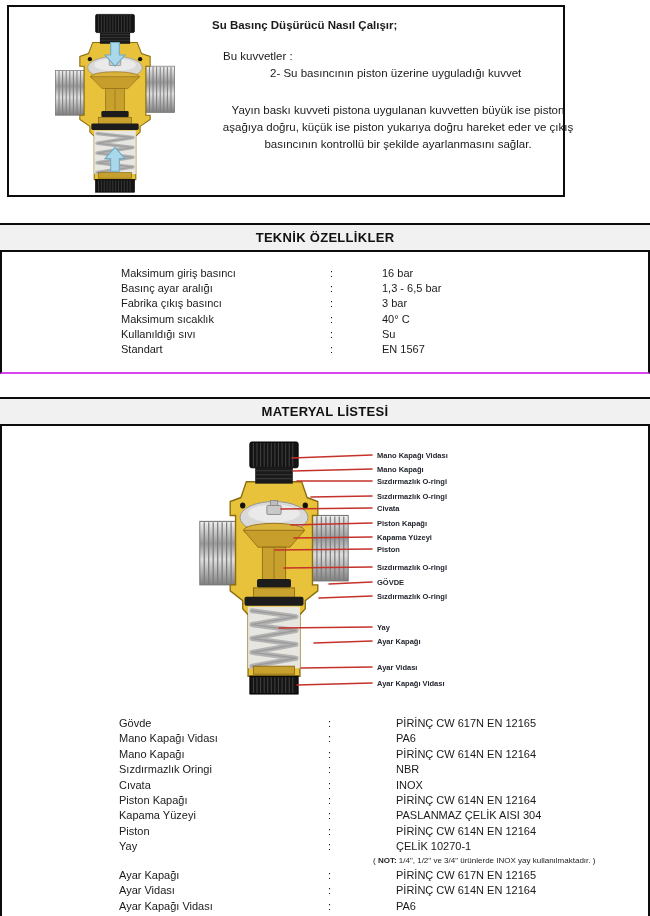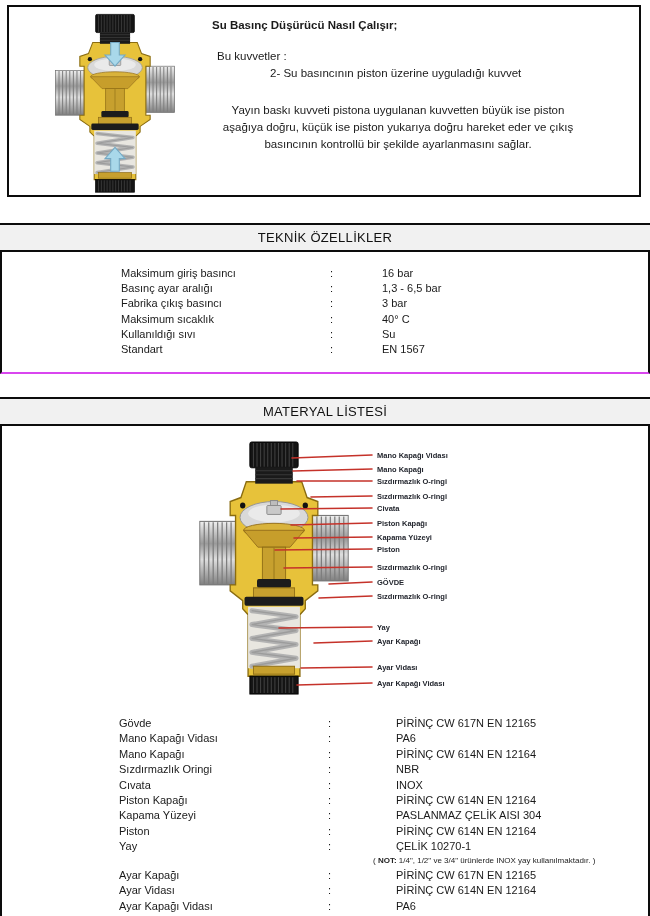--- a/index.html
+++ b/index.html
@@ -3,37 +3,37 @@
 <meta charset="utf-8">
 <style>
   html,body { margin:0; padding:0; background:#ffffff; }
   .page {
     position:relative; width:650px; height:916px; background:#fff;
     font-family:"Liberation Sans", sans-serif; color:#1a1a1a; overflow:hidden;
   }
 
   
   .intro-box {
-    position:absolute; left:7px; top:5px; width:634px; height:192px;
+    position:absolute; left:7px; top:5px; width:558px; height:192px;
     border:2px solid #0c0c0c; box-sizing:border-box; background:#fff;
   }
   .valve-top { position:absolute; left:45px; top:6px; width:122px; height:182px; }
   .intro-text { position:absolute; left:203px; top:10px; width:412px; font-size:11.5px; line-height:17px; }
   .intro-title { font-weight:bold; margin:0 0 14px 0; }
   .intro-p1 { width:400px; }
-  .intro-forces-head { margin-left:5px; }
+  .intro-forces-head { margin-left:11px; }
   .intro-force { margin-left:58px; }
   .intro-p2 { margin-top:20px; width:372px;text-align:center; }
 
   
   .section-bar {
     position:absolute; left:0; width:650px; height:29px; background:#f1f1f1;
     border-top:2px solid #0c0c0c; border-bottom:2px solid #0c0c0c; box-sizing:border-box;
     display:flex; align-items:center; justify-content:center;
-    font-weight:normal; font-size:13px; letter-spacing:0.3px; color:#111;
+    font-weight:bold; font-size:13px; letter-spacing:0.3px; color:#111;
   }
   .bar-teknik { top:223px; }
   .bar-materyal { top:397px; }
 
   
   .spec-box {
     position:absolute; left:0; top:252px; width:650px; height:122px;
     border-left:2px solid #0c0c0c; border-right:2px solid #0c0c0c; border-bottom:2px solid #d946ef;
     box-sizing:border-box; background:#fff;
   }

